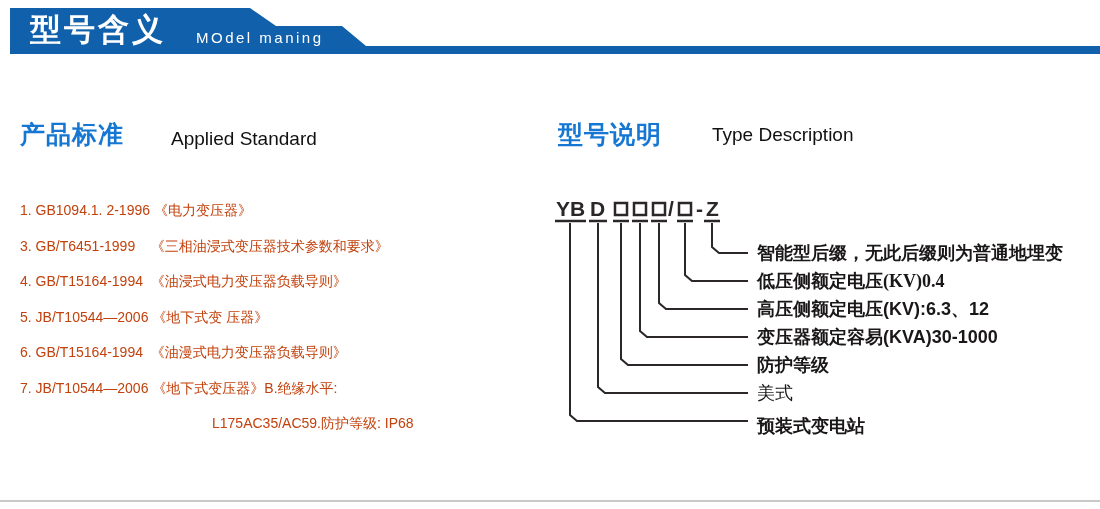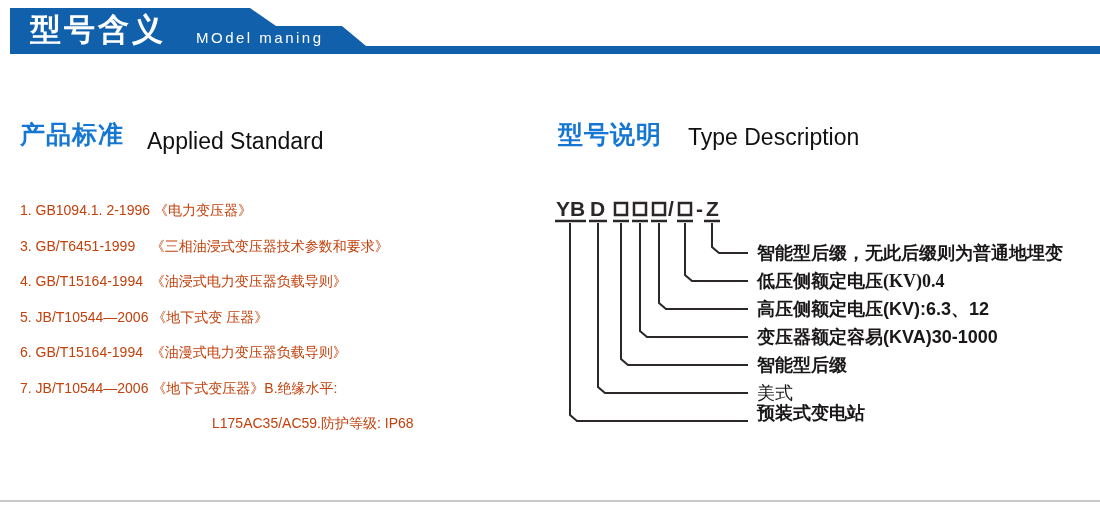--- a/index.html
+++ b/index.html
@@ -9,21 +9,21 @@
 
   
   .banner-svg{left:0;top:0;width:1100px;height:60px;}
   .banner-title{left:20px;top:9px;font-size:31px;font-weight:bold;color:#ffffff;
                 letter-spacing:3px;white-space:nowrap;}
   .banner-sub{left:186px;top:29px;font-size:15px;color:#ffffff;letter-spacing:2.5px;
               white-space:nowrap;}
 
   
   .sec-zh{font-size:25px;font-weight:bold;color:#1677d3;white-space:nowrap;letter-spacing:1px;}
-  .sec-en{font-size:23px;color:#111111;white-space:nowrap;}
+  .sec-en{font-size:19px;color:#111111;white-space:nowrap;margin-left:24px;}
 
   
   .std-list{left:20px;top:193px;width:530px;}
   .std-row{height:35.5px;line-height:35.5px;font-size:14px;white-space:pre;color:#c2410c;}
   .std-row.indent{padding-left:192px;}
 
   
   .diagram-svg{left:0;top:0;width:1100px;height:509px;pointer-events:none;}
   .code-text{font-family:"Liberation Sans","DejaVu Sans",sans-serif;font-weight:bold;
              font-size:21px;fill:#2b2627;}
@@ -90,17 +90,17 @@
     <polyline points="621,223 621,359 628,365 748,365"></polyline>
     <polyline points="598,223 598,387 605,393 748,393"></polyline>
     <polyline points="570,223 570,415 577,421 748,421"></polyline>
   </g>
 </svg>
 
 <div class="abs dg-label" style="top:241px;">智能型后缀，无此后缀则为普通地埋变</div>
 <div class="abs dg-label" style="top:269px;font-family:Liberation Serif, serif;">低压侧额定电压(KV)0.4</div>
 <div class="abs dg-label" style="top:297px;">高压侧额定电压(KV):6.3、12</div>
 <div class="abs dg-label" style="top:325px;">变压器额定容易(KVA)30-1000</div>
-<div class="abs dg-label" style="top:353px;">智能型后缀</div>
+<div class="abs dg-label" style="top:353px;">防护等级</div>
 <div class="abs dg-label normal" style="top:381px;">美式</div>
-<div class="abs dg-label" style="top:401px;text-align:center;">预装式变电站</div>
+<div class="abs dg-label" style="top:414px;text-align:center;">预装式变电站</div>
 
 <div class="abs footer-rule"></div>
 
 </body></html>

